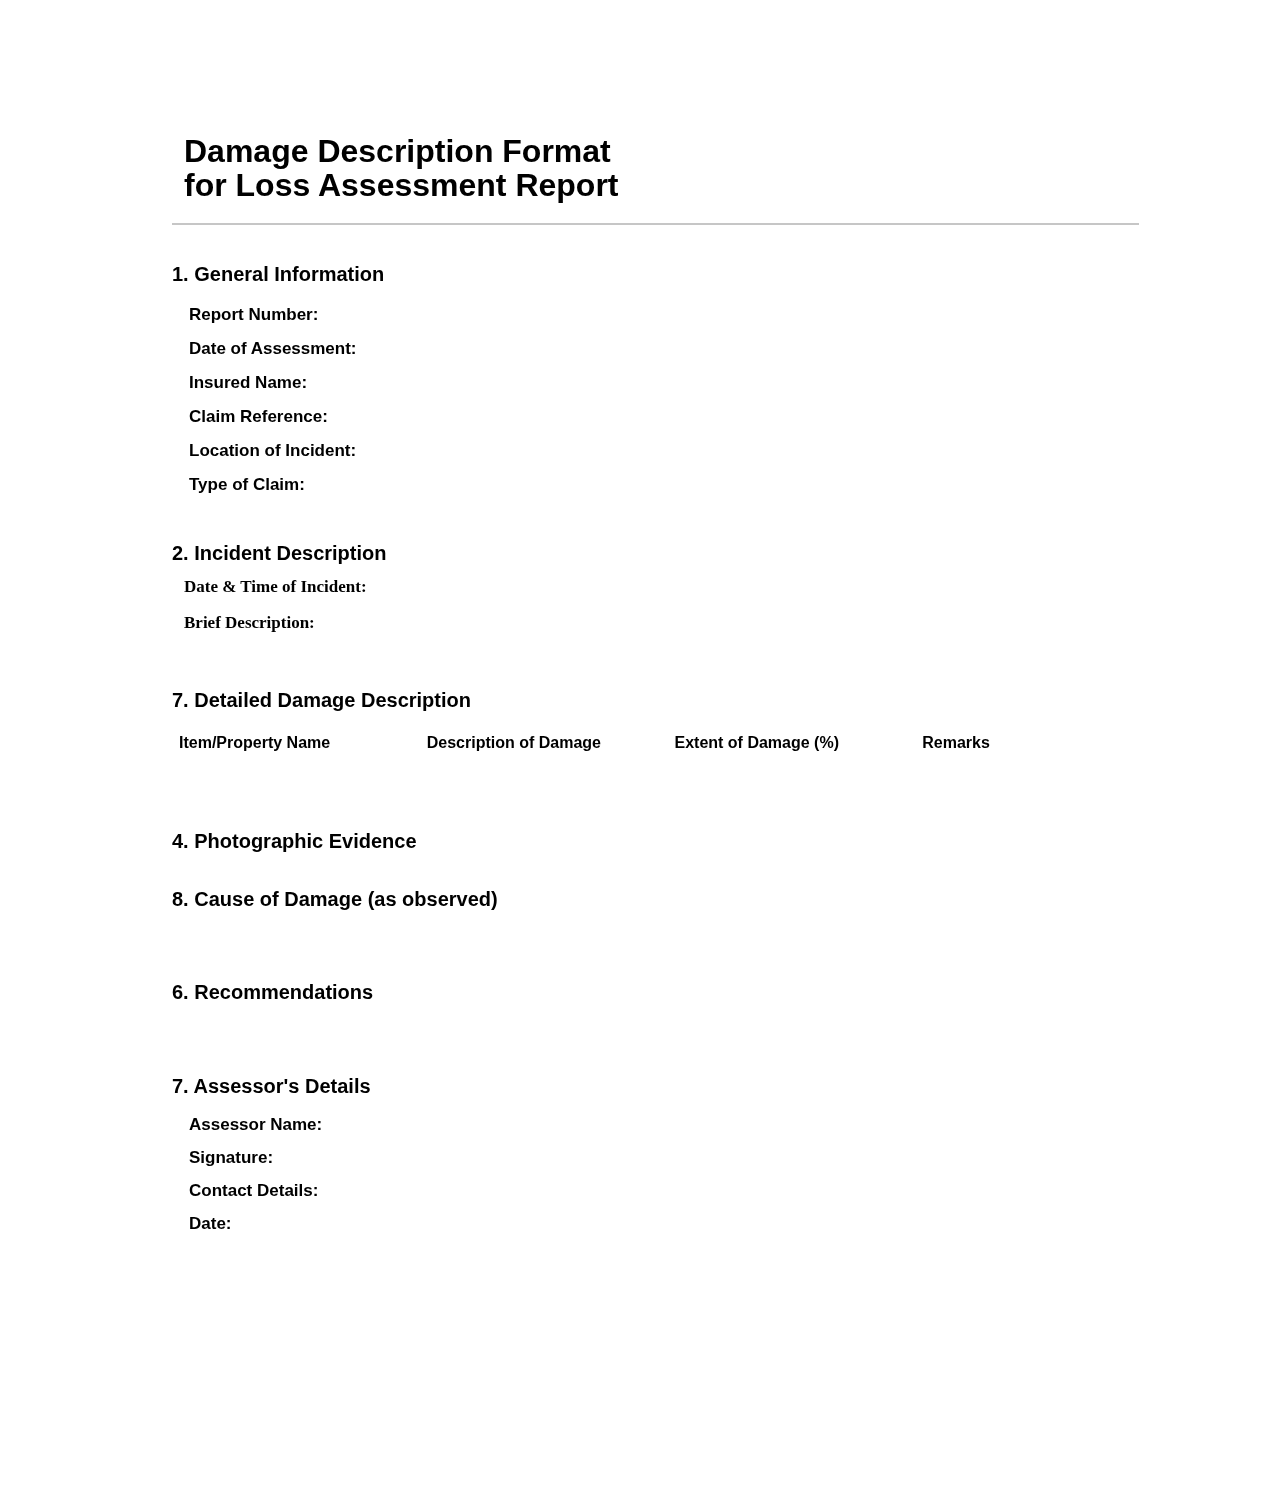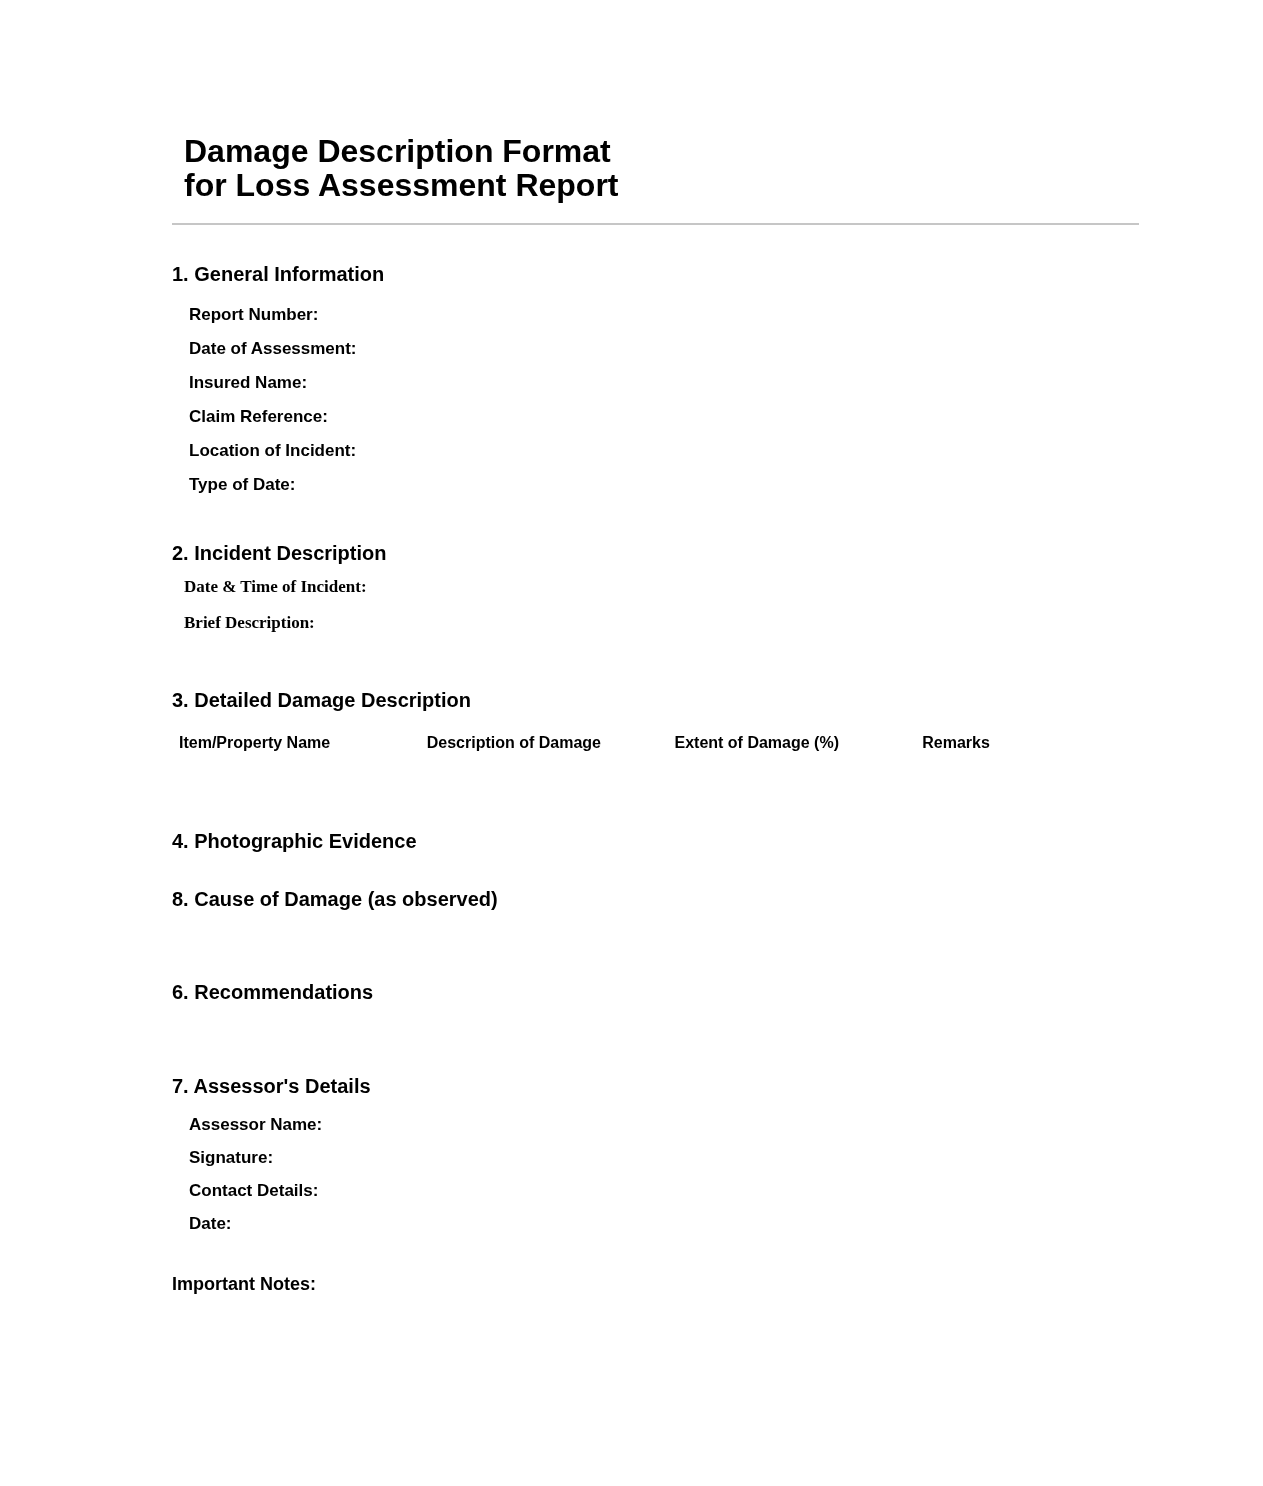--- a/index.html
+++ b/index.html
@@ -93,30 +93,30 @@
 
     <hr class="rule">
 
     <h2 class="section-heading h-general">1. General Information</h2>
     <div class="fields-general">
       <div class="field">Report Number:</div>
       <div class="field">Date of Assessment:</div>
       <div class="field">Insured Name:</div>
       <div class="field">Claim Reference:</div>
       <div class="field">Location of Incident:</div>
-      <div class="field">Type of Date:</div>
+      <div class="field">Type of Claim:</div>
     </div>
 
     <h2 class="section-heading h-incident">2. Incident Description</h2>
     <div class="fields-incident">
       <div class="field">Date &amp; Time of Incident:</div>
       <div class="field">Brief Description:</div>
     </div>
 
-    <h2 class="section-heading h-damage">3. Detailed Damage Description</h2>
+    <h2 class="section-heading h-damage">7. Detailed Damage Description</h2>
     <table class="damage-table">
       <thead>
         <tr>
           <th>Item/Property Name</th>
           <th>Description of Damage</th>
           <th>Extent of Damage (%)</th>
           <th>Remarks</th>
         </tr>
       </thead>
     </table>
@@ -128,16 +128,15 @@
     <h2 class="section-heading h-recommend">6. Recommendations</h2>
 
     <h2 class="section-heading h-assessor">7. Assessor's Details</h2>
     <div class="fields-assessor">
       <div class="field">Assessor Name:</div>
       <div class="field">Signature:</div>
       <div class="field">Contact Details:</div>
       <div class="field">Date:</div>
     </div>
 
-    <div class="important-notes">Important Notes:</div>
 
   </div>
 </div>
 
 </body></html>

